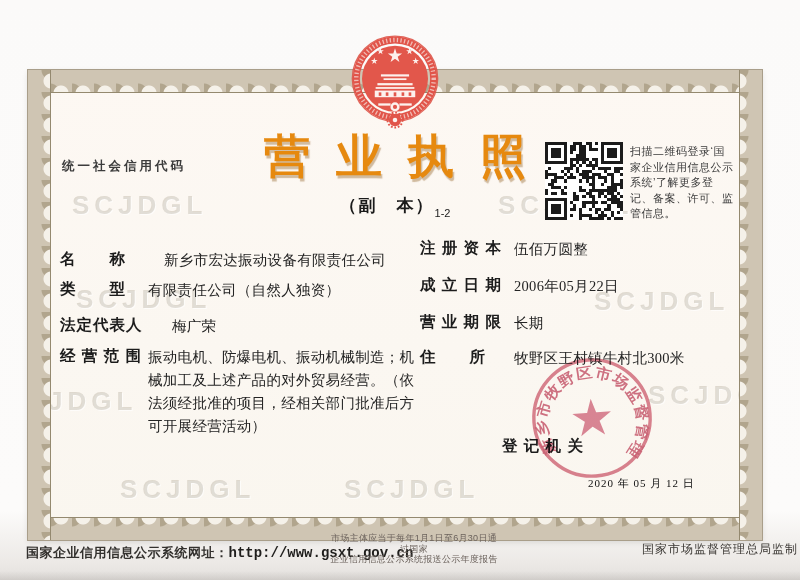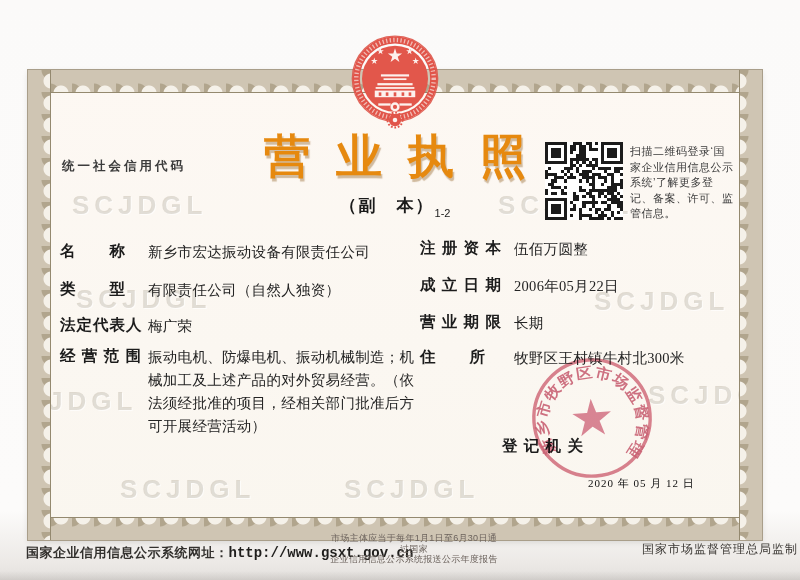--- a/index.html
+++ b/index.html
@@ -351,29 +351,29 @@
           <rect x="20" y="24" width="1" height="1"></rect>
           <rect x="22" y="24" width="1" height="1"></rect>
           <rect x="23" y="24" width="1" height="1"></rect>
           <rect x="24" y="24" width="1" height="1"></rect>
         </g>
     </svg>
   </div>
   <div class="qr-caption">扫描二维码登录‘国家企业信用信息公示系统’了解更多登记、备案、许可、监管信息。</div>
 
   <div class="rows-left">
-    <div class="row" style="top:171px;">
+    <div class="row" style="top:179px;gap:16px;">
       <span class="lbl">名　　称</span>
       <span class="val">新乡市宏达振动设备有限责任公司</span>
     </div>
     <div class="row" style="top:209px;">
       <span class="lbl">类　　型</span>
       <span class="val">有限责任公司（自然人独资）</span>
     </div>
-    <div class="row" style="top:245px;">
+    <div class="row" style="top:245px;gap:24px;">
       <span class="lbl">法定代表人</span>
       <span class="val">梅广荣</span>
     </div>
     <div class="row" style="top:276px;">
       <span class="lbl">经 营 范 围</span>
       <span class="val scope-val">振动电机、防爆电机、振动机械制造；机械加工及上述产品的对外贸易经营。（依法须经批准的项目，经相关部门批准后方可开展经营活动）</span>
     </div>
   </div>
 
   <div>

